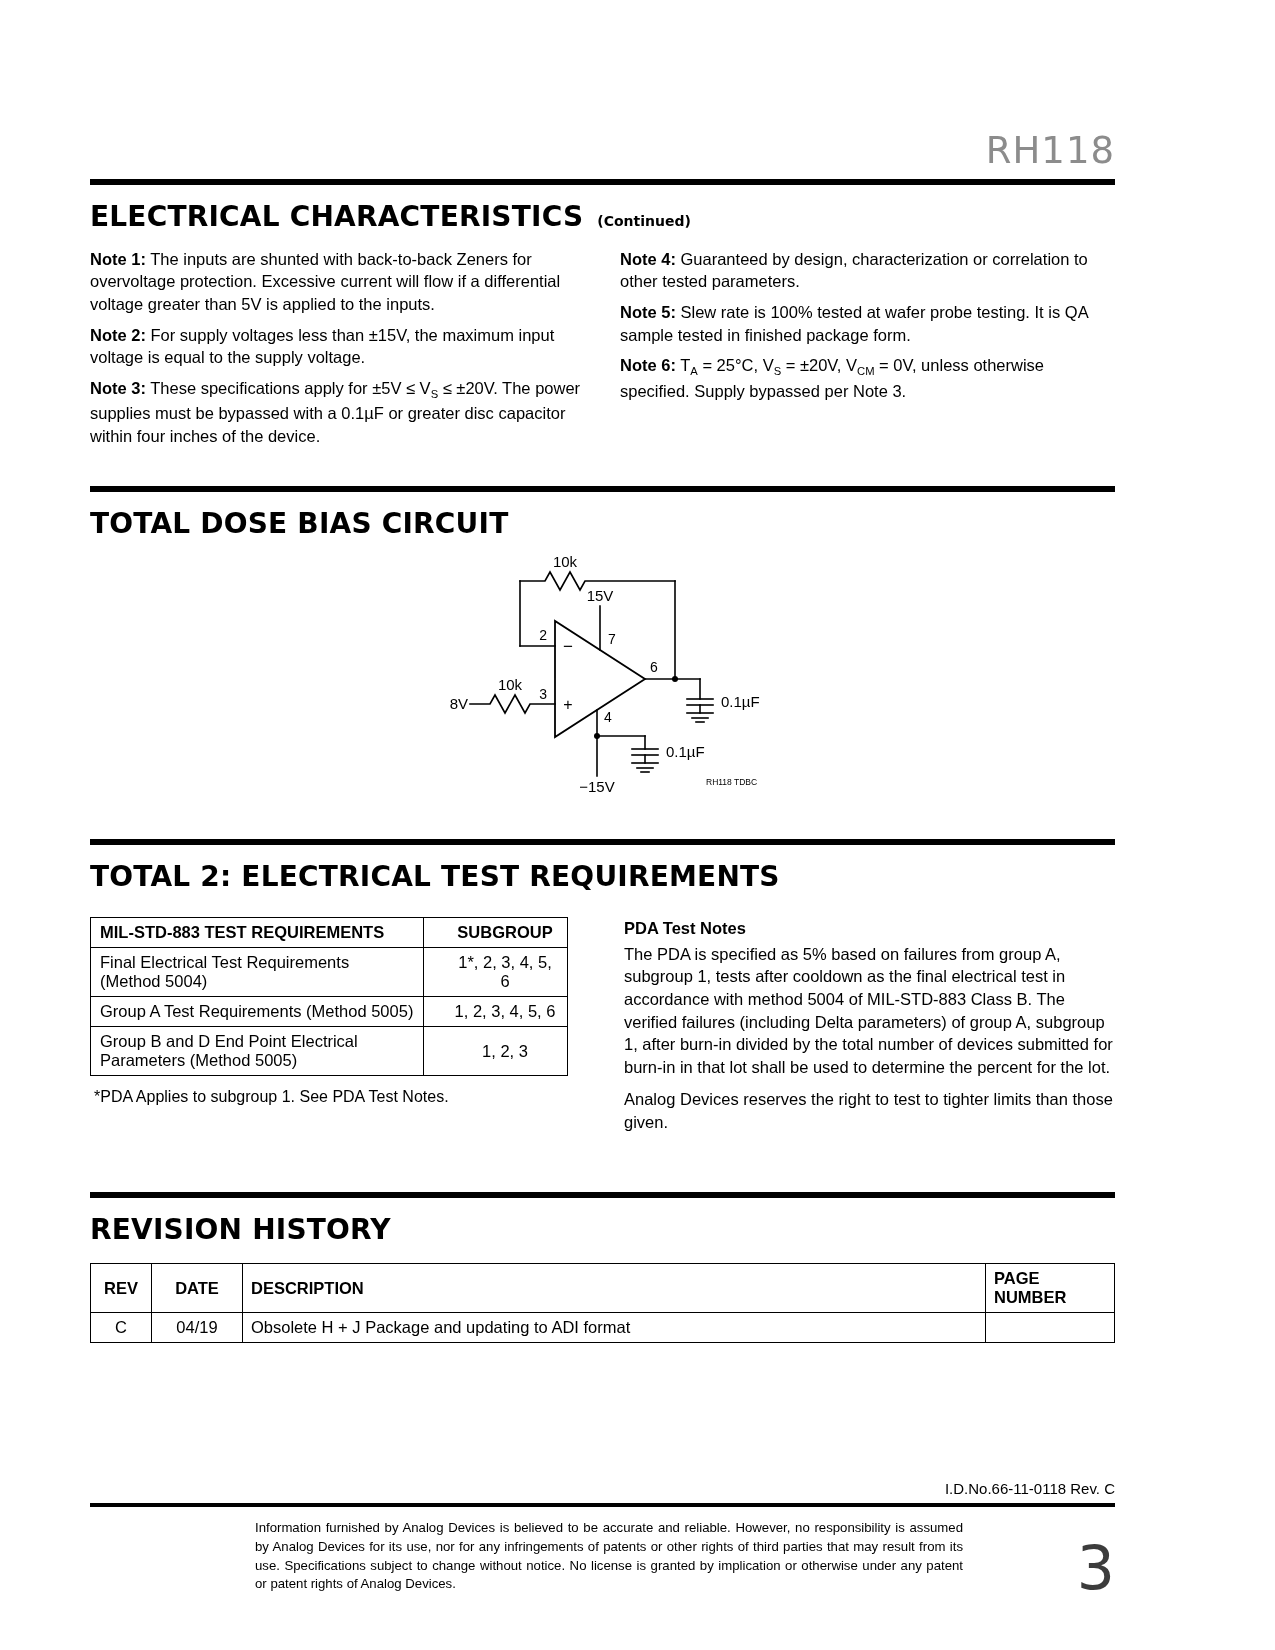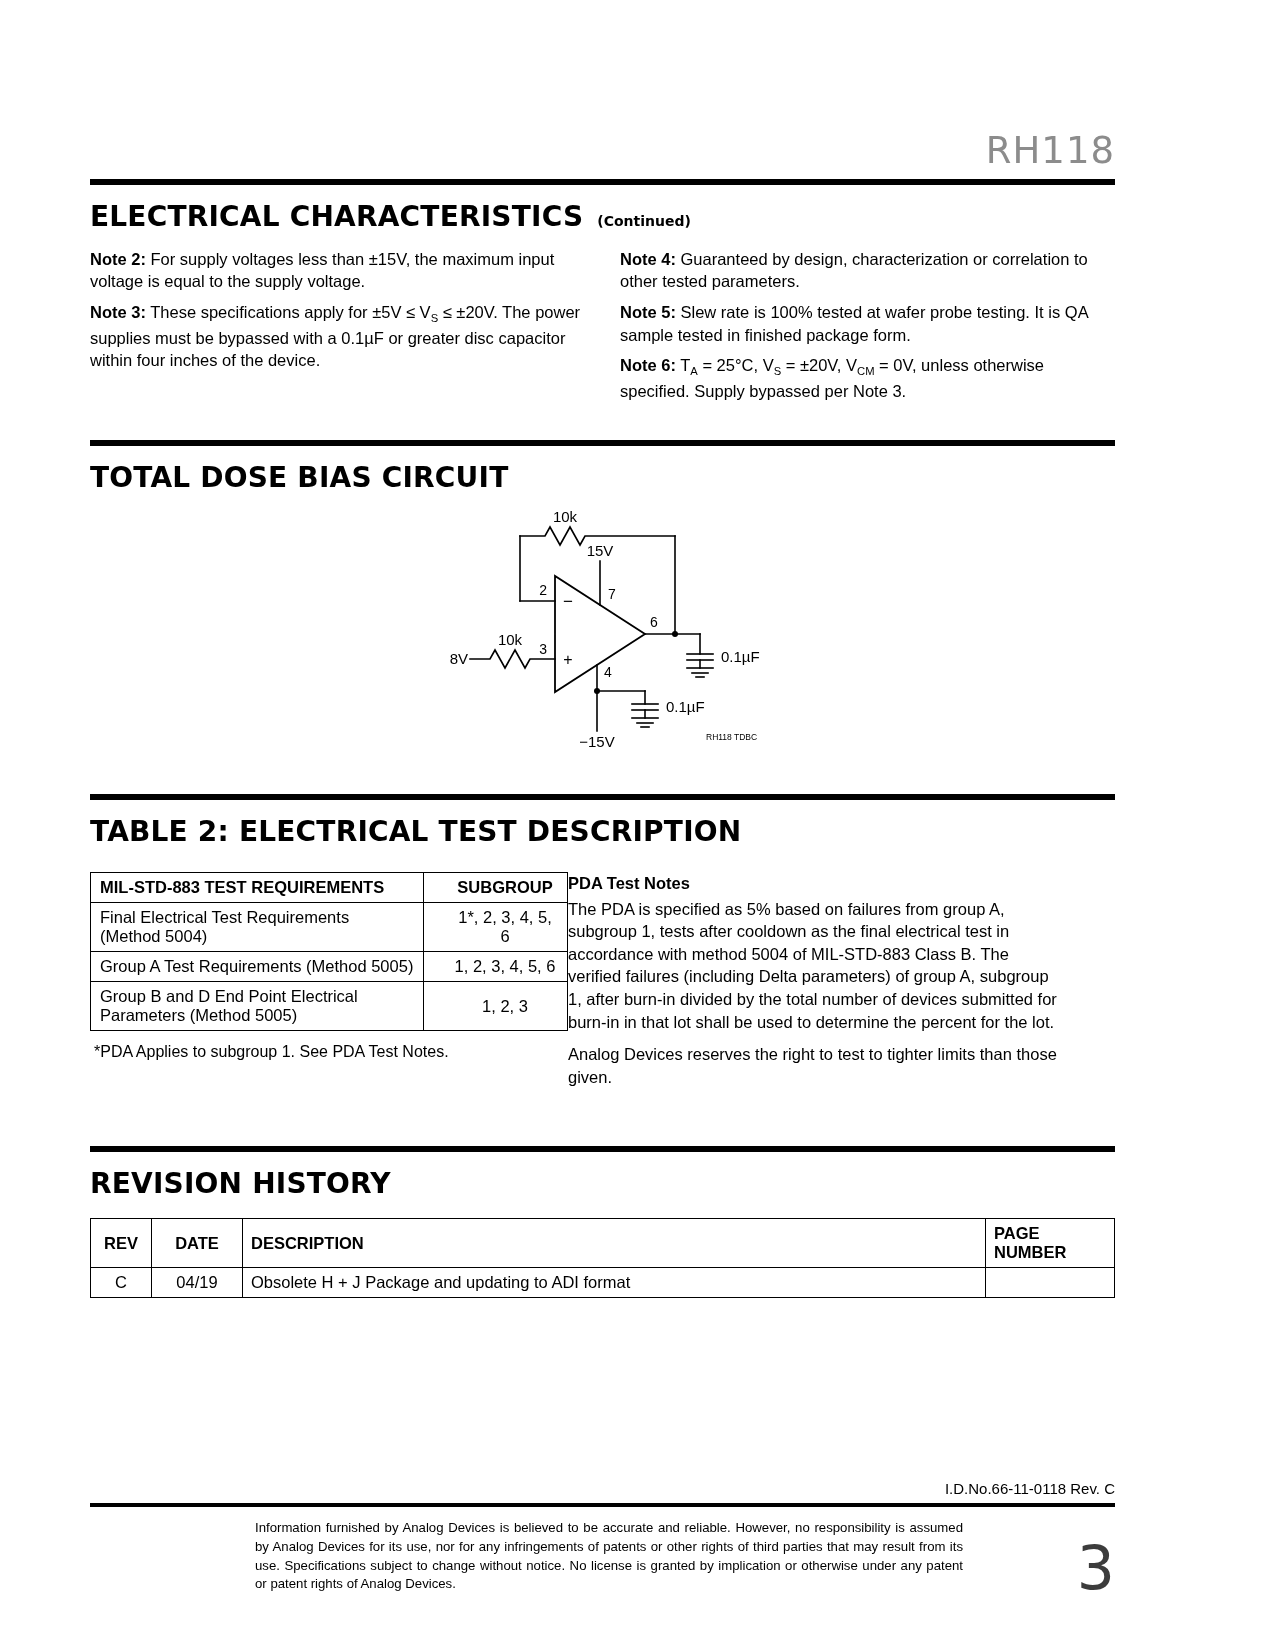--- a/index.html
+++ b/index.html
@@ -26,21 +26,21 @@
   .cont { font-size:14px; font-weight:bold; margin-left:14px; letter-spacing:0; }
 
   .notes-row { display:flex; gap:36px; margin-top:15px; }
   .notes-col { width:494px; }
   .note { margin:0 0 8px 0; font-size:16.5px; line-height:1.37; }
   sub { font-size:0.68em; }
 
   .circuit { display:block; margin:12px 0 0 350px; }
   .circuit text { font-family:"Liberation Sans", sans-serif; }
 
-  .table2-row { display:flex; margin-top:24px; }
+  .table2-row { display:flex; gap:56px; margin-top:24px; }
   .t2wrap { width:478px; }
   table { border-collapse:collapse; }
   .t2 { width:100%; font-size:16.5px; }
   .t2 th, .t2 td { border:1.6px solid #000; padding:5px 9px; text-align:left; vertical-align:middle; }
   .t2 .sub { text-align:center; width:106px;padding-left:28px; }
   .footnote { margin:12px 0 0 4px; font-size:16px; }
 
   .pda { width:491px; font-size:16.5px; line-height:1.37; }
   .pda h3 { font-size:16.5px; margin:0 0 3px 0; }
   .pda p { margin:0 0 10px 0; }
@@ -67,20 +67,21 @@
 <div class="page">
   <div class="content">
 
     <div class="brand">RH118</div>
     <div class="rule top"></div>
 
     <h1><span>ELECTRICAL CHARACTERISTICS</span><span class="cont">(Continued)</span></h1>
 
     <div class="notes-row">
       <div class="notes-col">
+        <p class="note"><strong>Note 1:</strong> <span>The inputs are shunted with back-to-back Zeners for overvoltage protection. Excessive current will flow if a differential voltage greater than 5V is applied to the inputs.</span></p>
         <p class="note"><strong>Note 2:</strong> <span>For supply voltages less than ±15V, the maximum input voltage is equal to the supply voltage.</span></p>
         <p class="note"><strong>Note 3:</strong> <span>These specifications apply for ±5V ≤ V</span><sub>S</sub><span> ≤ ±20V. The power supplies must be bypassed with a 0.1µF or greater disc capacitor within four inches of the device.</span></p>
       </div>
       <div class="notes-col">
         <p class="note"><strong>Note 4:</strong> <span>Guaranteed by design, characterization or correlation to other tested parameters.</span></p>
         <p class="note"><strong>Note 5:</strong> <span>Slew rate is 100% tested at wafer probe testing. It is QA sample tested in finished package form.</span></p>
         <p class="note"><strong>Note 6:</strong> <span>T</span><sub>A</sub><span> = 25°C, V</span><sub>S</sub><span> = ±20V, V</span><sub>CM</sub><span> = 0V, unless otherwise specified. Supply bypassed per Note 3.</span></p>
       </div>
     </div>
 
@@ -139,21 +140,21 @@
         <text x="281" y="156">0.1µF</text>
         <text x="28" y="158" text-anchor="end">8V</text>
         <text x="70" y="139" text-anchor="middle">10k</text>
         <text x="226" y="206">0.1µF</text>
         <text x="157" y="241" text-anchor="middle">−15V</text>
         <text x="266" y="234" font-size="8.5">RH118 TDBC</text>
       </g>
     </svg>
 
     <div class="rule r3"></div>
-    <h2>TABLE 2: ELECTRICAL TEST DESCRIPTION</h2>
+    <h2>TOTAL 2: ELECTRICAL TEST REQUIREMENTS</h2>
 
     <div class="table2-row">
       <div class="t2wrap">
         <table class="t2">
           <thead>
             <tr>
               <th>MIL-STD-883 TEST REQUIREMENTS</th>
               <th class="sub">SUBGROUP</th>
             </tr>
           </thead>

